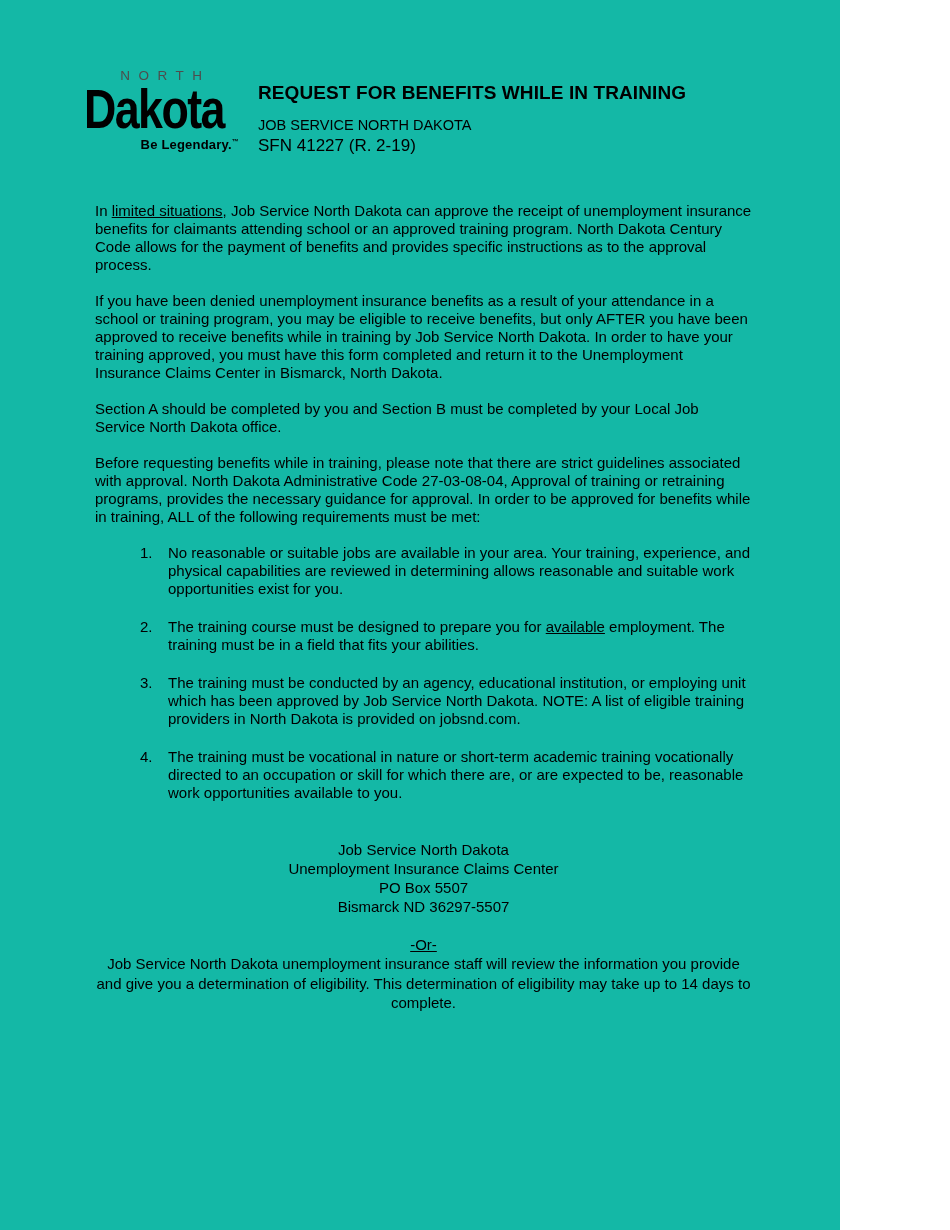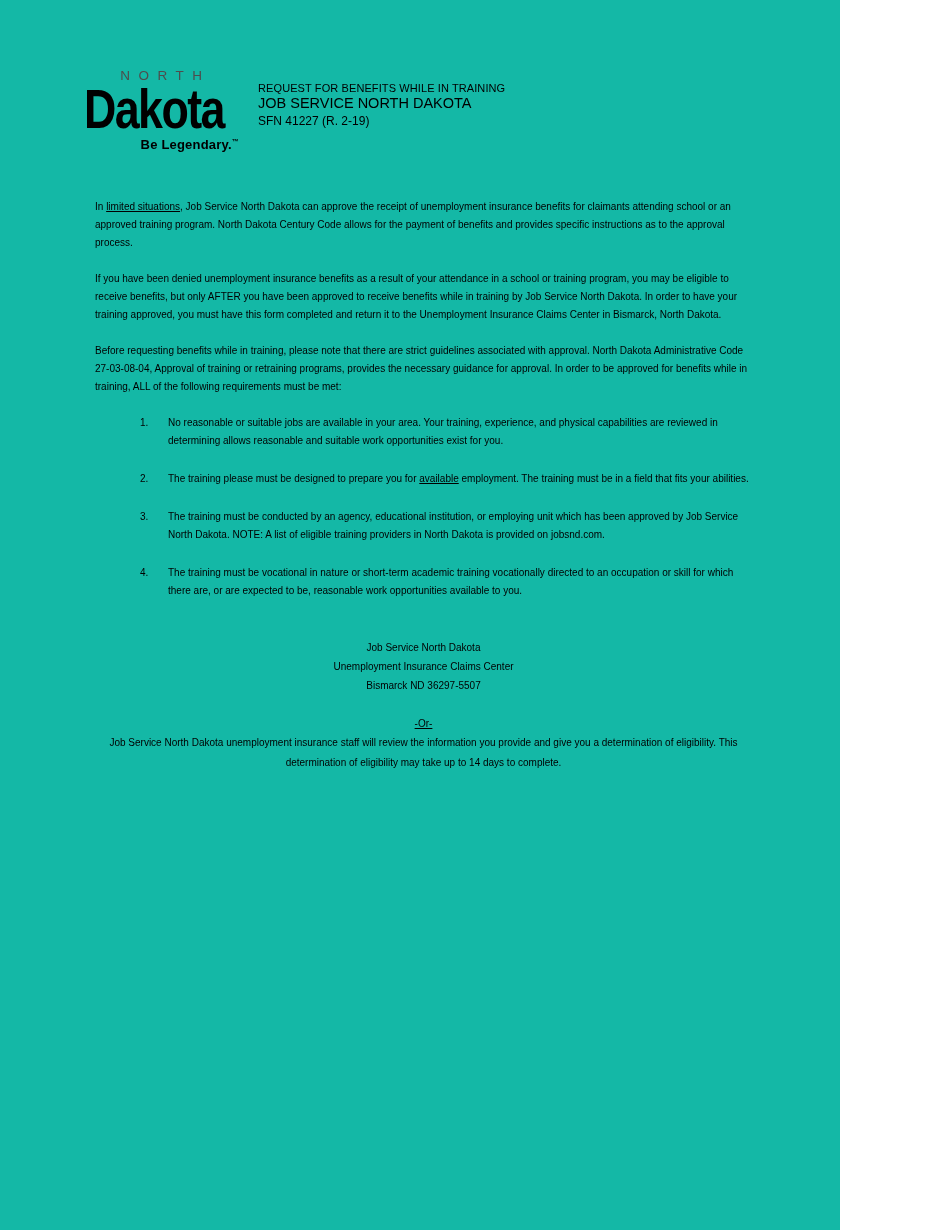--- a/index.html
+++ b/index.html
@@ -42,28 +42,28 @@
   }
   .logo-tagline {
     text-align: right;
     font-size: 13px;
     font-weight: 600;
     margin-top: 4px;
     letter-spacing: 0.2px;
   }
   .logo-tagline .tm { font-size: 7px; vertical-align: super; }
   .title-block { margin-left: 19px; padding-top: 14px; }
-  .doc-title { font-size: 11px; font-weight: 400; margin-bottom: 0; letter-spacing: 0.1px; }
+  .doc-title { font-size: 19px; font-weight: 700; margin-bottom: 12px; letter-spacing: 0.1px; }
   .doc-sub { font-size: 14.5px; line-height: 18px; }
-  .doc-form { font-size: 12px; margin-top: 2px; }
+  .doc-form { font-size: 17px; margin-top: 2px; }
 
   
   .doc-main {
     margin: 46px 88px 0 95px;
-    font-size: 10px;
+    font-size: 15px;
     line-height: 18px;
   }
   .doc-main p { margin: 0 0 18px 0; }
   .u { text-decoration: underline; }
 
   .req-list { margin: 18px 0 18px 0; }
   .req { display: flex; margin-bottom: 20px; padding-left: 45px; }
   .req-num { width: 28px; flex-shrink: 0; }
   .req-text { flex: 1; }
 
@@ -90,46 +90,48 @@
       <div class="doc-form">SFN 41227 (R. 2-19)</div>
     </div>
   </div>
 
   <div class="doc-main">
 
     <p><span>In </span><span class="u">limited situations</span><span>, Job Service North Dakota can approve the receipt of unemployment insurance benefits for claimants attending school or an approved training program.  North Dakota Century Code allows for the payment of benefits and provides specific instructions as to the approval process.</span></p>
 
     <p>If you have been denied unemployment insurance benefits as a result of your attendance in a school or training program, you may be eligible to receive benefits, but only AFTER you have been approved to receive benefits while in training by Job Service North Dakota.  In order to have your training approved, you must have this form completed and return it to the Unemployment Insurance Claims Center in Bismarck, North Dakota.</p>
 
+    <p>Section A should be completed by you and Section B must be completed by your Local Job Service North Dakota office.</p>
 
     <p>Before requesting benefits while in training, please note that there are strict guidelines associated with approval. North Dakota Administrative Code 27-03-08-04, Approval of training or retraining programs, provides the necessary guidance for approval. In order to be approved for benefits while in training, ALL of the following requirements must be met:</p>
 
     <div class="req-list">
       <div class="req">
         <span class="req-num">1.</span>
         <span class="req-text"><span>No reasonable or suitable jobs are available in your area. Your training, experience, and physical capabilities are reviewed in determining allows reasonable and suitable work opportunities exist for you.</span><span class="u"></span><span></span></span>
       </div>
       <div class="req">
         <span class="req-num">2.</span>
-        <span class="req-text"><span>The training please must be designed to prepare you for </span><span class="u">available</span><span> employment. The training must be in a field that fits your abilities.</span></span>
+        <span class="req-text"><span>The training course must be designed to prepare you for </span><span class="u">available</span><span> employment. The training must be in a field that fits your abilities.</span></span>
       </div>
       <div class="req">
         <span class="req-num">3.</span>
         <span class="req-text"><span>The training must be conducted by an agency, educational institution, or employing unit which has been approved by Job Service North Dakota. NOTE: A list of eligible training providers in North Dakota is provided on jobsnd.com.</span><span class="u"></span><span></span></span>
       </div>
       <div class="req">
         <span class="req-num">4.</span>
         <span class="req-text"><span>The training must be vocational in nature or short-term academic training vocationally directed to an occupation or skill for which there are, or are expected to be, reasonable work opportunities available to you.</span><span class="u"></span><span></span></span>
       </div>
     </div>
 
 
     <div class="address-block">
       <div>Job Service North Dakota</div>
       <div>Unemployment Insurance Claims Center</div>
+      <div>PO Box 5507</div>
       <div>Bismarck ND  36297-5507</div>
       <div class="address-or">-Or-</div>
     </div>
 
     <p class="closing">Job Service North Dakota unemployment insurance staff will review the information you provide and give you a determination of eligibility. This determination of eligibility may take up to 14 days to complete.</p>
 
   </div>
 </div>
 
 </body></html>

